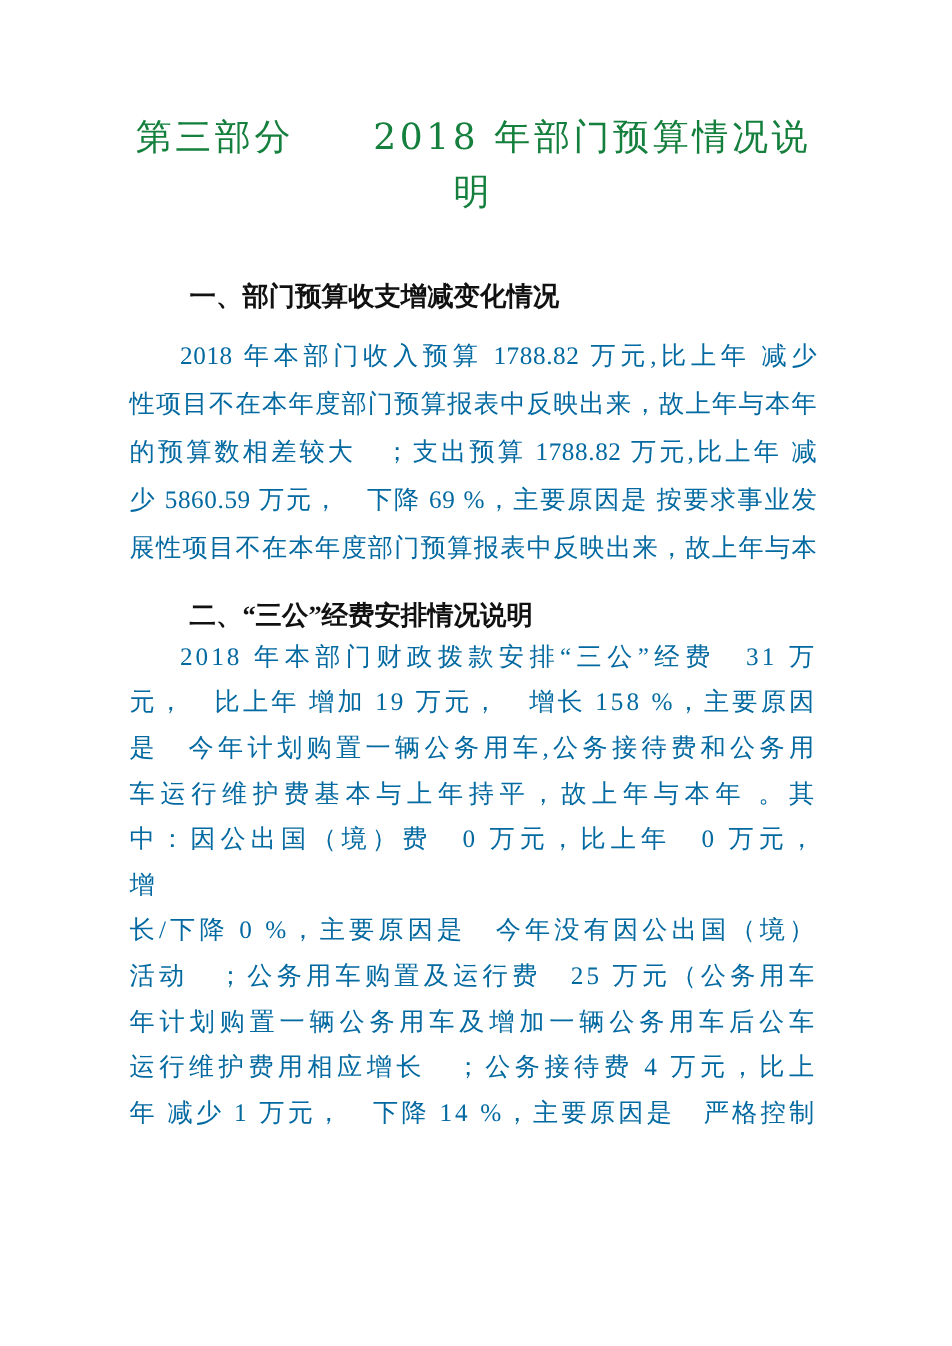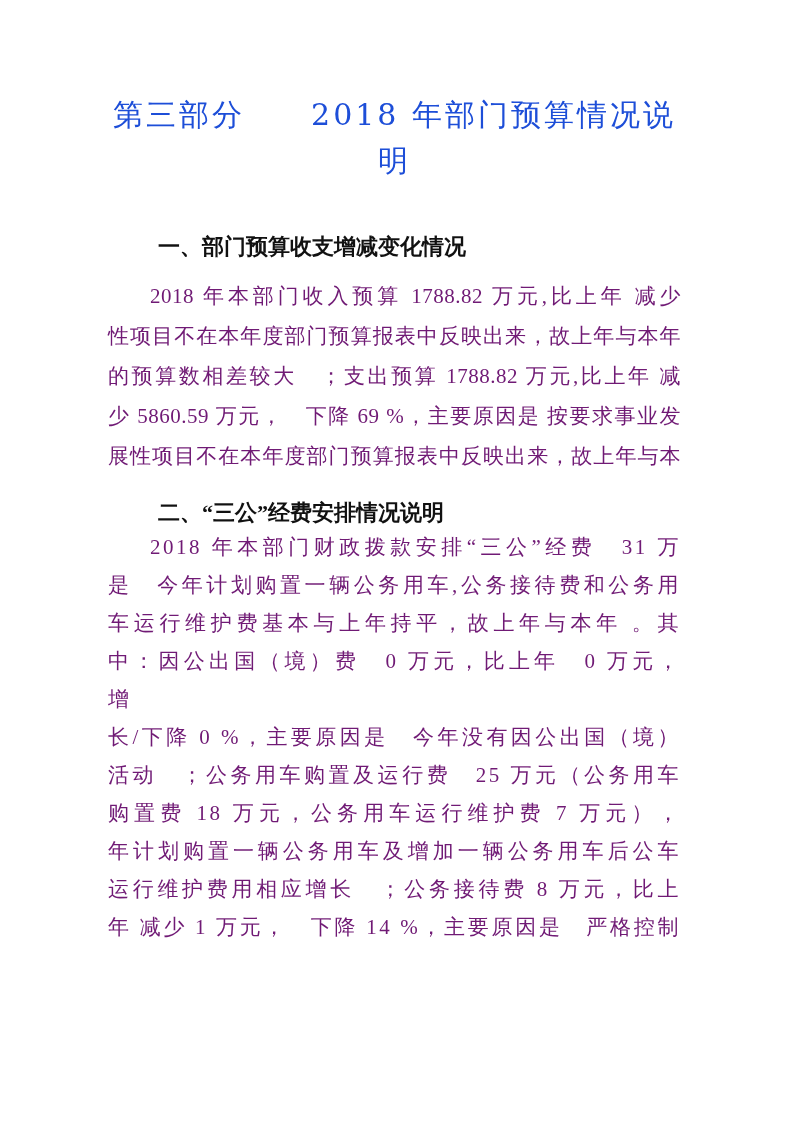--- a/index.html
+++ b/index.html
@@ -18,40 +18,40 @@
     font-family: "Liberation Serif", "DejaVu Serif", serif;
     color: #1c1c1c;
   }
   .doc-title {
     margin: 0;
     font-size: 30px;
     line-height: 46px;
     font-weight: 500;
     text-align: center;
     letter-spacing: 3px;
-    color: #1d4ed8;
+    color: #15803d;
     font-family: "DejaVu Serif", serif;
   }
   .section-heading {
     margin: 0;
     padding-left: 50px;
     font-size: 22px;
     line-height: 30px;
     font-weight: bold;
     color: #111111;
     font-family: Liberation Serif, serif;
   }
   .section-heading.h1 { margin-top: 48px; }
   .section-heading.h2 { margin-top: 22px; }
   .para { margin: 0; }
   .para .line {
     text-align: justify;
     text-align-last: justify;
     font-size: 21px;
-    color: #701a75;
+    color: #0369a1;
   }
   .para.p1 { margin-top: 14px; }
   .para.p1 .line { line-height: 40px; letter-spacing: 0.5px; }
   .para.p2 { }
   .para.p2 .line { line-height: 38px; letter-spacing: 2.5px; }
   .para .line.first { text-indent: 42px; }
   .para .line.endline { text-align-last: left; }
 </style>
 </head>
 <body>
@@ -67,24 +67,24 @@
     <div class="line">性项目不在本年度部门预算报表中反映出来，故上年与本年</div>
     <div class="line">的预算数相差较大　；支出预算 1788.82 万元,比上年 减</div>
     <div class="line">少 5860.59 万元，　下降 69 %，主要原因是 按要求事业发</div>
     <div class="line">展性项目不在本年度部门预算报表中反映出来，故上年与本</div>
   </div>
 
   <h2 class="section-heading h2">二、“三公”经费安排情况说明</h2>
 
   <div class="para p2">
     <div class="line first">2018 年本部门财政拨款安排“三公”经费　31 万</div>
+    <div class="line">元，　比上年 增加 19 万元，　增长 158 %，主要原因</div>
     <div class="line">是　今年计划购置一辆公务用车,公务接待费和公务用</div>
     <div class="line">车运行维护费基本与上年持平，故上年与本年 。其</div>
     <div class="line">中：因公出国（境）费　0 万元，比上年　0 万元，　增</div>
     <div class="line">长/下降 0 %，主要原因是　今年没有因公出国（境）</div>
     <div class="line">活动　；公务用车购置及运行费　25 万元（公务用车</div>
-    <div class="line">购置费 18 万元，公务用车运行维护费 7 万元），</div>
     <div class="line">年计划购置一辆公务用车及增加一辆公务用车后公车</div>
-    <div class="line">运行维护费用相应增长　；公务接待费 8 万元，比上</div>
+    <div class="line">运行维护费用相应增长　；公务接待费 4 万元，比上</div>
     <div class="line">年 减少 1 万元，　下降 14 %，主要原因是　严格控制</div>
   </div>
 
 </div>
 
 </body></html>

